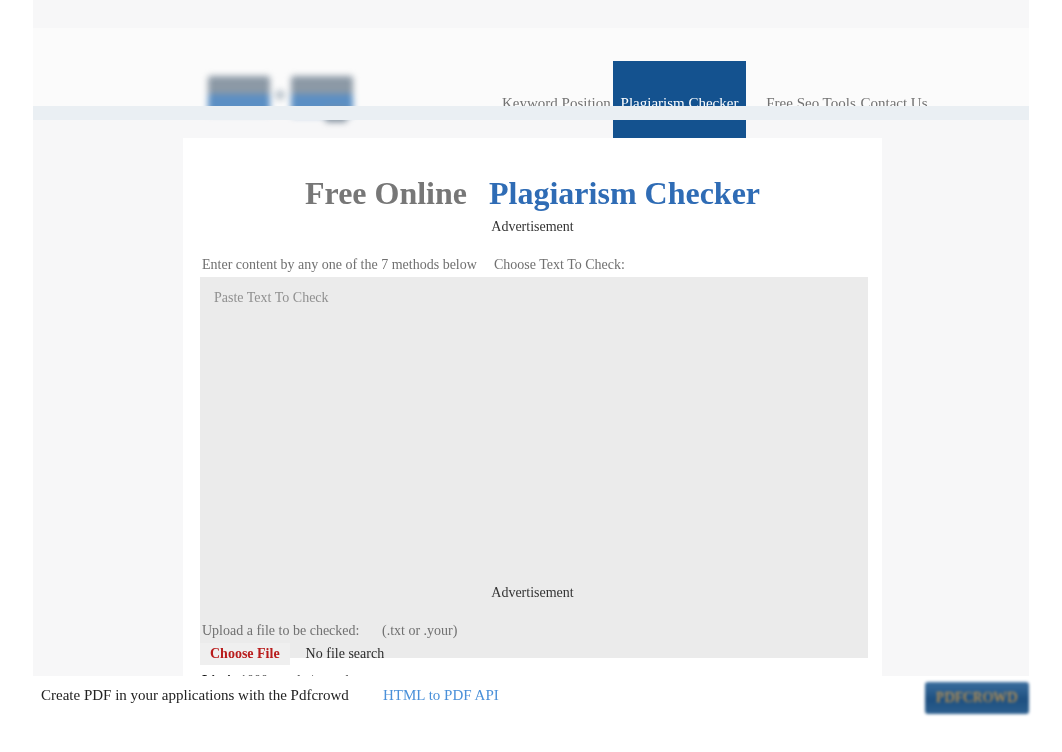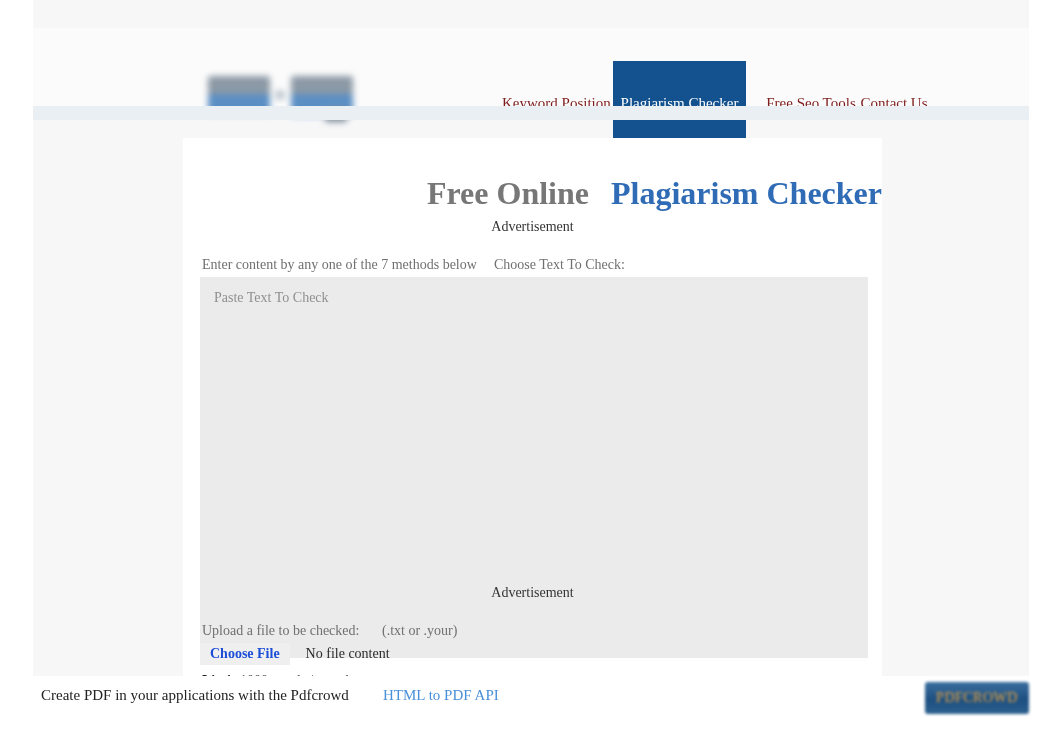--- a/index.html
+++ b/index.html
@@ -80,21 +80,21 @@
     top: 33px;
     width: 460px;
     height: 84px;
   }
   .nav-item {
     position: absolute;
     top: 0;
     height: 84px;
     line-height: 84px;
     font-size: 15px;
-    color: #7f1d1d;
+    color: #737373;
     white-space: nowrap;
     text-align: center;
     cursor: pointer;
   }
   .nav-item.active {
     background: #14528f;
     color: #ffffff;
   }
   .nav-kp  { left: 9px;   width: 107px; }
   .nav-pc  { left: 120px; width: 133px; }
@@ -110,21 +110,21 @@
     height: 538px;
     background: #ffffff;
   }
 
   
   .page-title {
     position: absolute;
     left: 0;
     top: 14px;
     width: 699px;
-    text-align: right;
+    text-align: center;
     font-size: 32px;
     line-height: 40px;
     white-space: nowrap;
   }
   .title-grey { color: #777777; }
   .title-blue { color: #2f6cb5; margin-left: 22px; }
 
   .ad-label {
     position: absolute;
     width: 699px;
@@ -223,21 +223,21 @@
     white-space: nowrap;
   }
   .choose-file-btn {
     display: inline-block;
     background: #efefef;
     border: none;
     padding: 3px 10px;
     font-family: "Liberation Serif", "DejaVu Serif", serif;
     font-size: 14px;
     font-weight: bold;
-    color: #1d4ed8;
+    color: #b91c1c;
     cursor: pointer;
   }
   .no-file {
     display: inline-block;
     margin-left: 12px;
     font-size: 14px;
     color: #2b2b2b;
     vertical-align: middle;
   }
 
@@ -335,21 +335,21 @@
 
     <button class="clear-btn">(X) Clear Text</button>
 
     <div class="ad-label ad-mid">Advertisement</div>
 
     <div class="lbl lbl-upload">Upload a file to be checked:</div>
     <div class="lbl lbl-exts">(.txt or .your)</div>
 
     <div class="file-row">
       <span class="choose-file-btn">Choose File</span>
-      <span class="no-file">No file content</span>
+      <span class="no-file">No file search</span>
     </div>
 
   </div>
 
   <div class="footer">
     <div class="footer-text">Create PDF in your applications with the Pdfcrowd</div>
     <a class="footer-link">HTML to PDF API</a>
   </div>
   <div class="pdfcrowd-badge">PDFCROWD</div>
 

